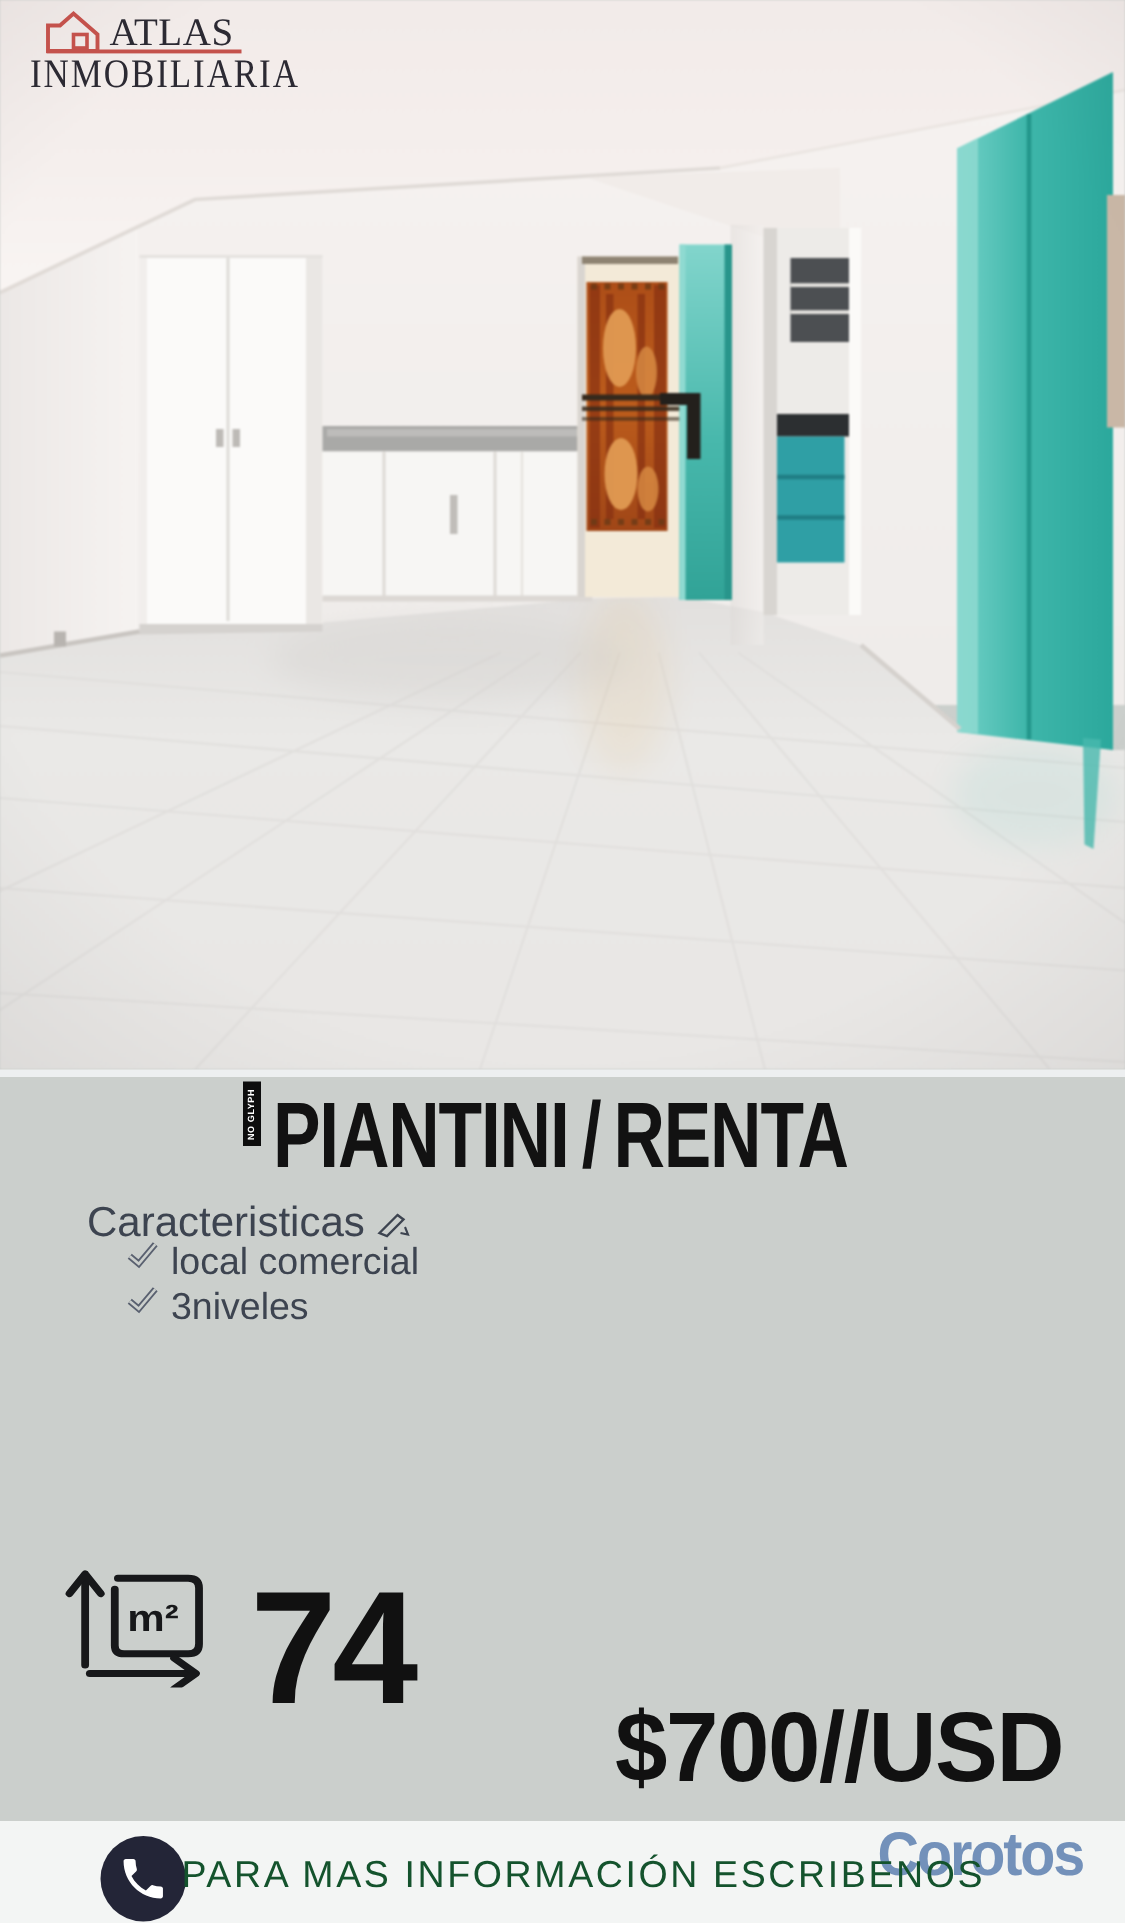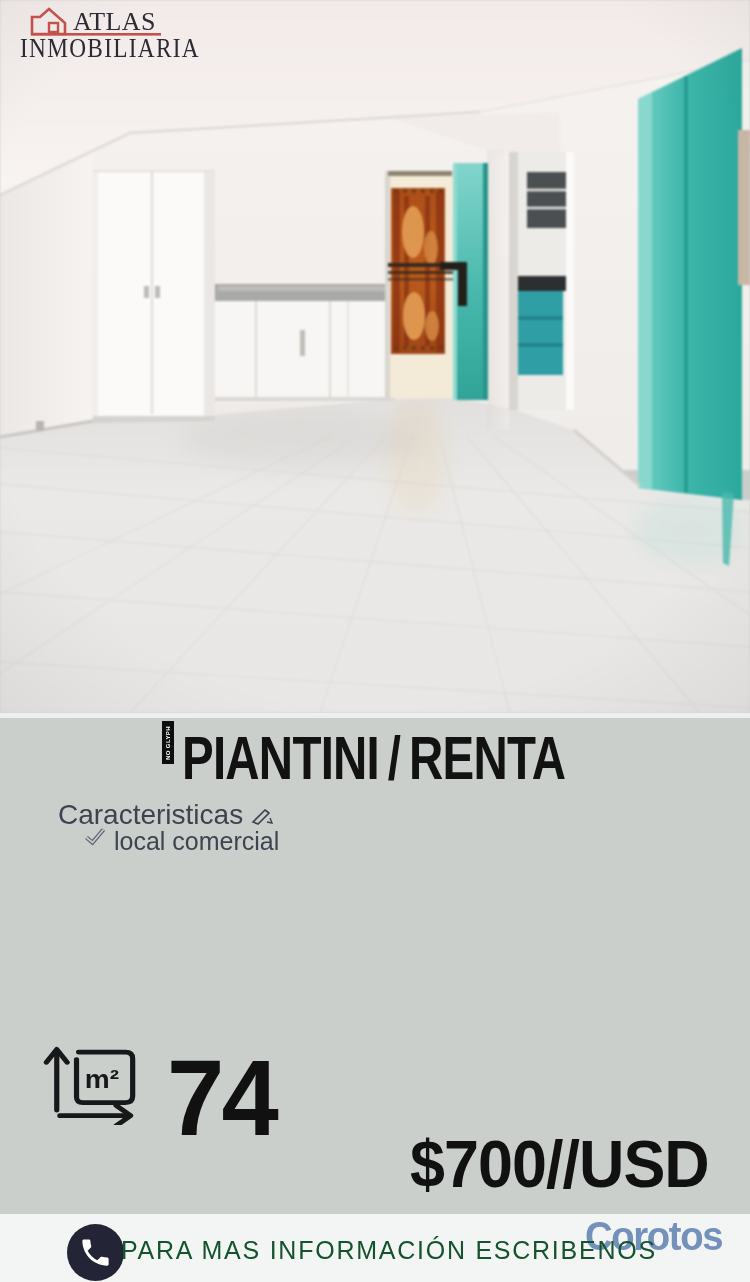--- a/index.html
+++ b/index.html
@@ -205,20 +205,24 @@
 <div class="t" id="title">PIANTINI / RENTA</div>
 <div class="t" id="carac">Caracteristicas <svg width="24" height="18" viewBox="0 0 24 18" style="vertical-align:-2px">
       <path d="M2,14 L14,2 L18,5 L7,16 Z M14,2 L18,5" fill="none" stroke="#3d4450" stroke-width="1.6"></path>
       <path d="M19,10 L21,15 L16,14" fill="none" stroke="#3d4450" stroke-width="1.4"></path>
     </svg></div>
 <div id="list">
   <div class="item"><svg width="22" height="19" viewBox="0 0 22 19">
         <path d="M2.5,10.5 L8.5,15.5 L19.5,2.5" fill="none" stroke="#5a6170" stroke-width="4.2"></path>
         <path d="M2.5,10.5 L8.5,15.5 L19.5,2.5" fill="none" stroke="#cbcfcc" stroke-width="1.8"></path>
       </svg>local comercial</div>
+  <div class="item"><svg width="22" height="19" viewBox="0 0 22 19">
+        <path d="M2.5,10.5 L8.5,15.5 L19.5,2.5" fill="none" stroke="#5a6170" stroke-width="4.2"></path>
+        <path d="M2.5,10.5 L8.5,15.5 L19.5,2.5" fill="none" stroke="#cbcfcc" stroke-width="1.8"></path>
+      </svg>3niveles</div>
 </div>
 
 <svg id="m2icon" width="104" height="86" viewBox="0 0 100 92" preserveAspectRatio="none">
   <g stroke="#17181a" stroke-width="5" fill="none" stroke-linecap="round" stroke-linejoin="round">
     <path d="M40,14 H85 Q92,14 92,21 V61 Q92,68 85,68 H44 Q38,68 38,62 V22"></path>
     <path d="M19,76 V15"></path>
     <path d="M9,25 L19,11 L29,25" fill="none"></path>
     <path d="M22,82 H88"></path>
     <path d="M76,71 L90,82 L76,93" fill="none"></path>
   </g>

